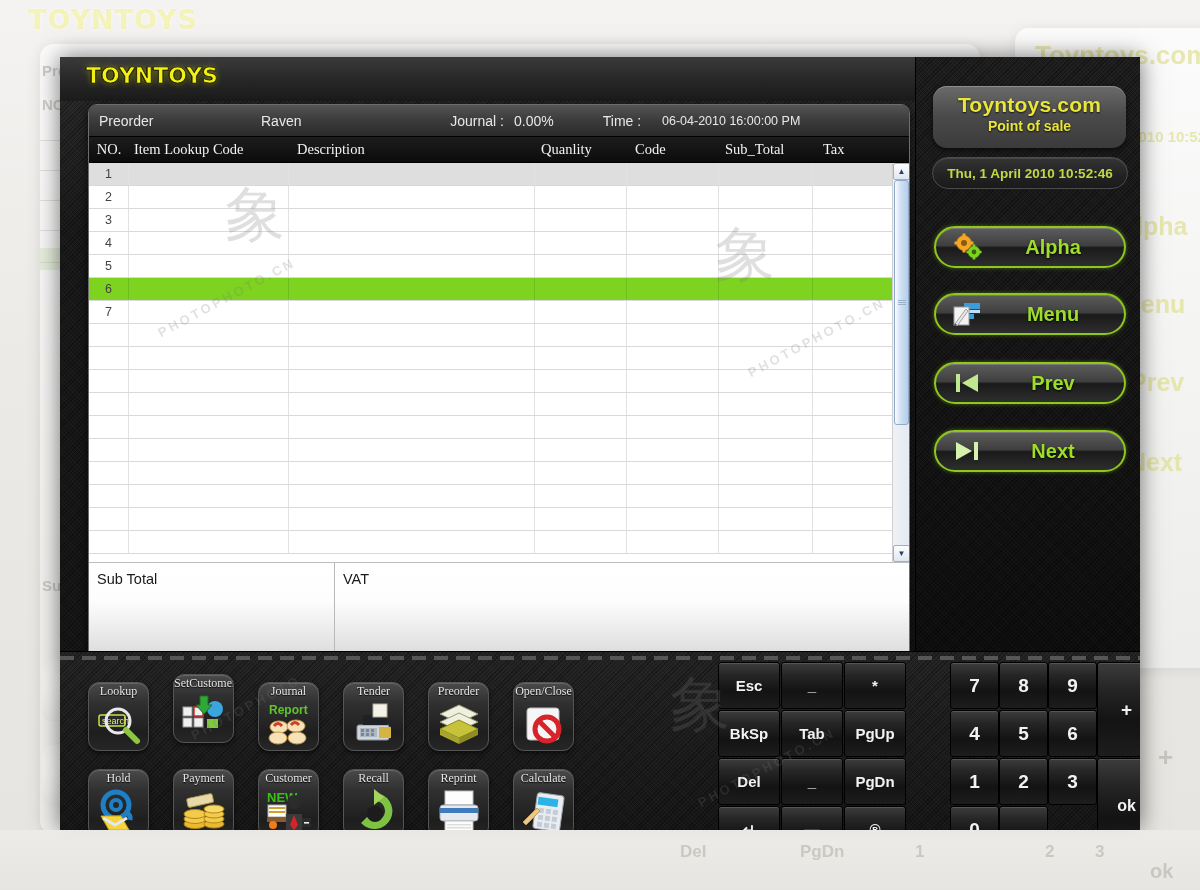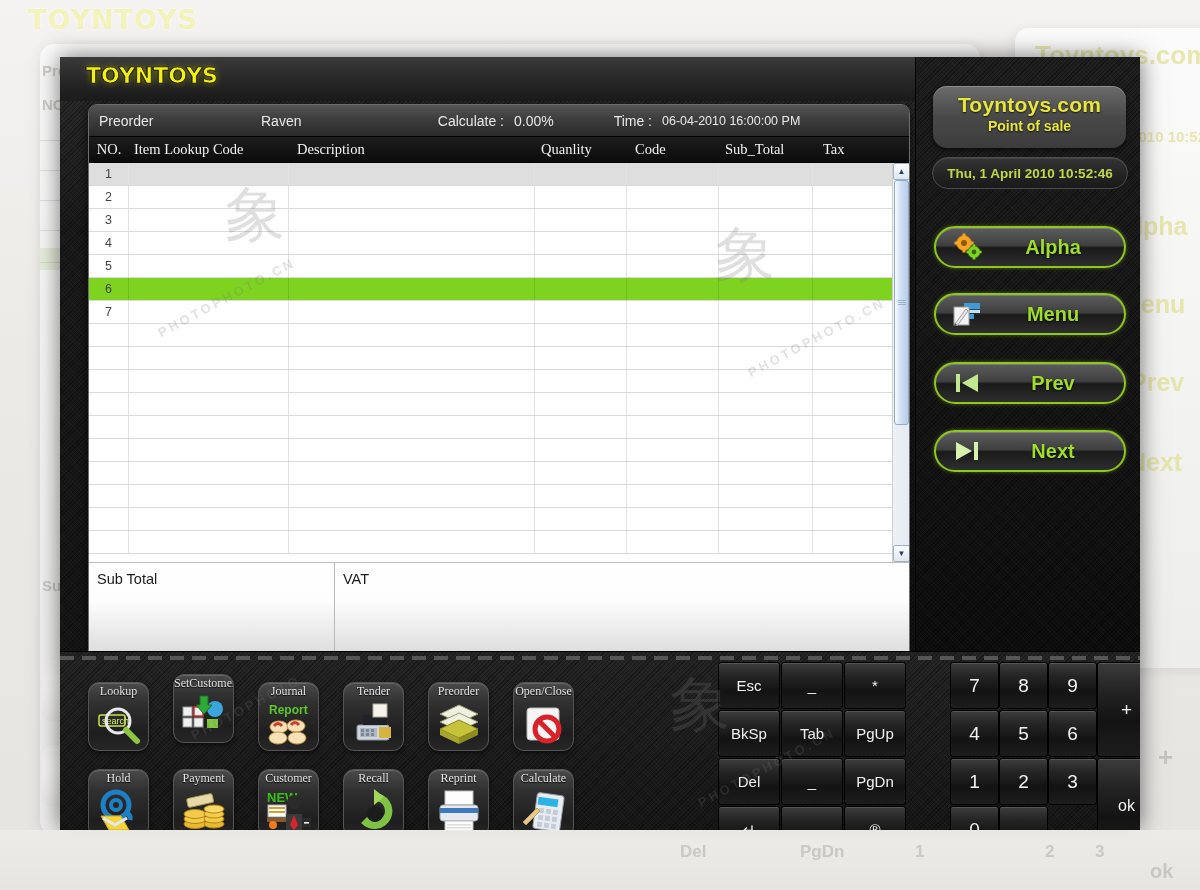--- a/index.html
+++ b/index.html
@@ -87,21 +87,21 @@
     background: linear-gradient(180deg,#555 0%,#3d3d3d 45%,#2a2a2a 100%);
     color:#e8e8e8; font-size:14px;
     display:flex; align-items:center;
     border-bottom:1px solid #000;
   }
   .txn-header span { display:block; }
   .th-type { width:172px; padding-left:10px; }
   .th-cust { width:165px; }
   .th-disc-l { width:78px; text-align:right; }
   .th-disc-v { width:88px; padding-left:10px; }
-  .th-time-l { width:60px; text-align:right; }
+  .th-time-l { width:60px; text-align:center; }
   .th-time-v { padding-left:10px; font-size:12.5px; }
 
   .grid-head {
     height:26px;
     background: linear-gradient(180deg,#1d1d1d 0%,#0b0b0b 100%);
     color:#f2f2f2;
     font-family:"Liberation Serif", serif;
     font-size:14.5px;
     display:flex; align-items:center;
     border-bottom:1px solid #000;
@@ -252,21 +252,21 @@
   }
   .fn-art { position:absolute; left:0; right:0; top:16px; bottom:2px; }
 
   
   .key {
     position:absolute;
     background: linear-gradient(180deg,#3c3c3c 0%,#252525 28%,#131313 62%,#1d1d1d 100%);
     border:1px solid #000; border-radius:3px;
     box-shadow: inset 0 1px 0 rgba(255,255,255,.14);
     display:flex; align-items:center; justify-content:center;
-    color:#f2f2f2; font-size:15px; font-weight:normal;
+    color:#f2f2f2; font-size:15px; font-weight:bold;
   }
   .key.num { font-size:19px; }
   .key.wide-ok { font-size:16px; }
   .keypad-left  { position:absolute; left:658px; bottom:0; width:190px; top:10px; }
   .keypad-right { position:absolute; left:890px; bottom:0; width:220px; top:10px; }
 
   
   .cutoff {
     position:absolute; left:0; right:0; top:830px; height:60px;
     background: linear-gradient(180deg, rgba(238,236,232,.93) 0%, #eceae6 25%, #e7e5e1 100%);
@@ -323,21 +323,21 @@
 
   <div class="titlebar">
     <div class="app-logo">TOYNTOYS</div>
   </div>
 
   <div class="txn-panel">
 
     <div class="txn-header">
       <span class="th-type">Preorder</span>
       <span class="th-cust">Raven</span>
-      <span class="th-disc-l">Calculate :</span>
+      <span class="th-disc-l">Journal :</span>
       <span class="th-disc-v">0.00%</span>
       <span class="th-time-l">Time :</span>
       <span class="th-time-v">06-04-2010 16:00:00 PM</span>
     </div>
 
     <div class="grid-head">
       <span class="gh gh-no">NO.</span>
       <span class="gh gh-code">Item Lookup Code</span>
       <span class="gh gh-desc">Description</span>
       <span class="gh gh-qty">Quanlity</span>

